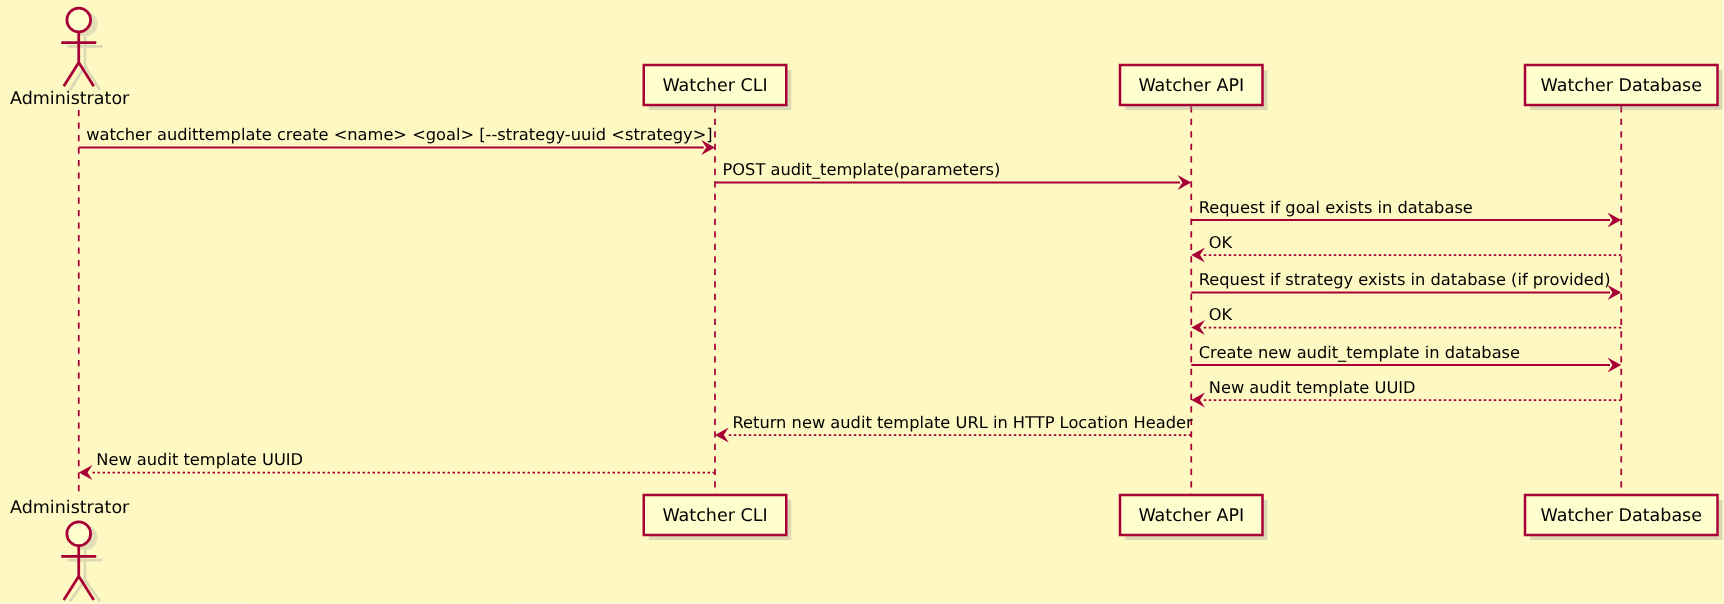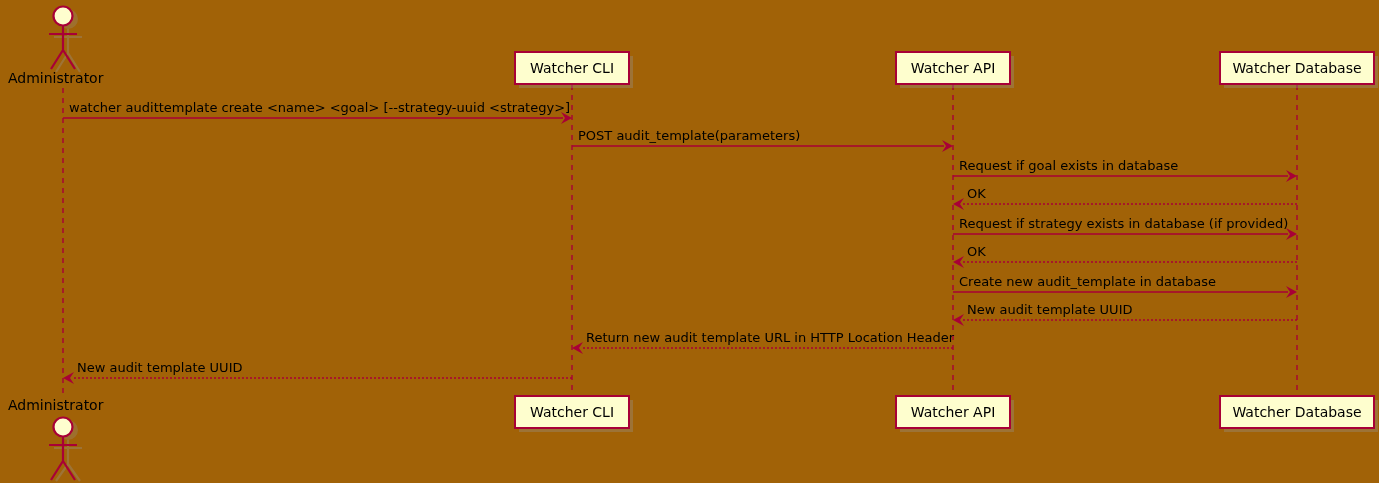--- a/index.html
+++ b/index.html
@@ -8,21 +8,21 @@
     padding: 0;
     background: #ffffff;
   }
   body {
     font-family: "DejaVu Sans", sans-serif;
   }
   #diagram-root {
     position: relative;
     width: 1379px;
     height: 483px;
-    background: #a16207;
+    background: #fef9c3;
     overflow: hidden;
   }
   #diagram-svg {
     position: absolute;
     top: 0;
     left: 0;
     width: 1379px;
     height: 483px;
   }
   .msg-label {

